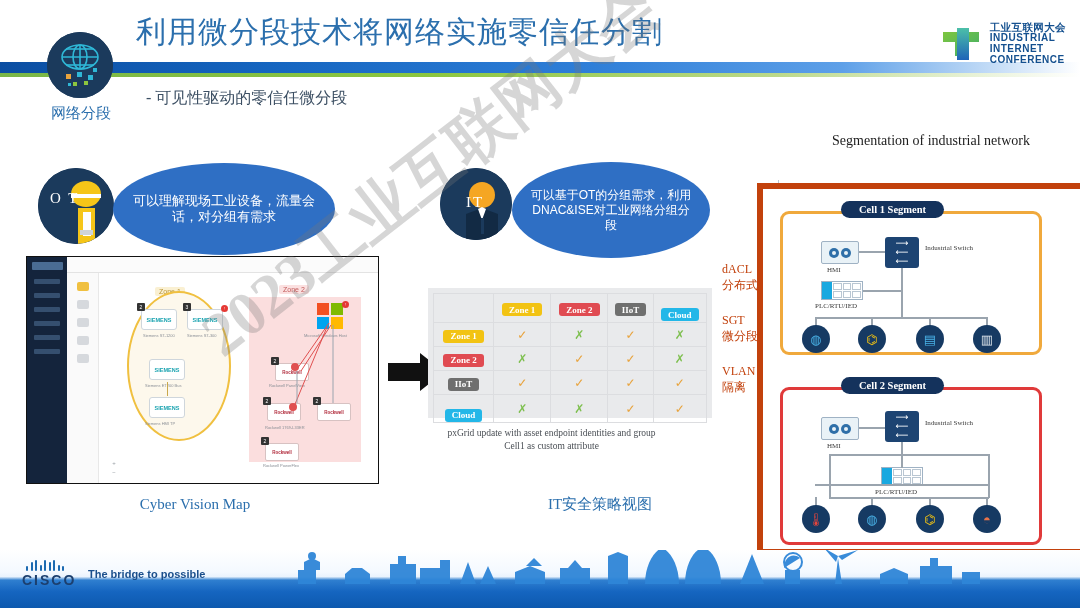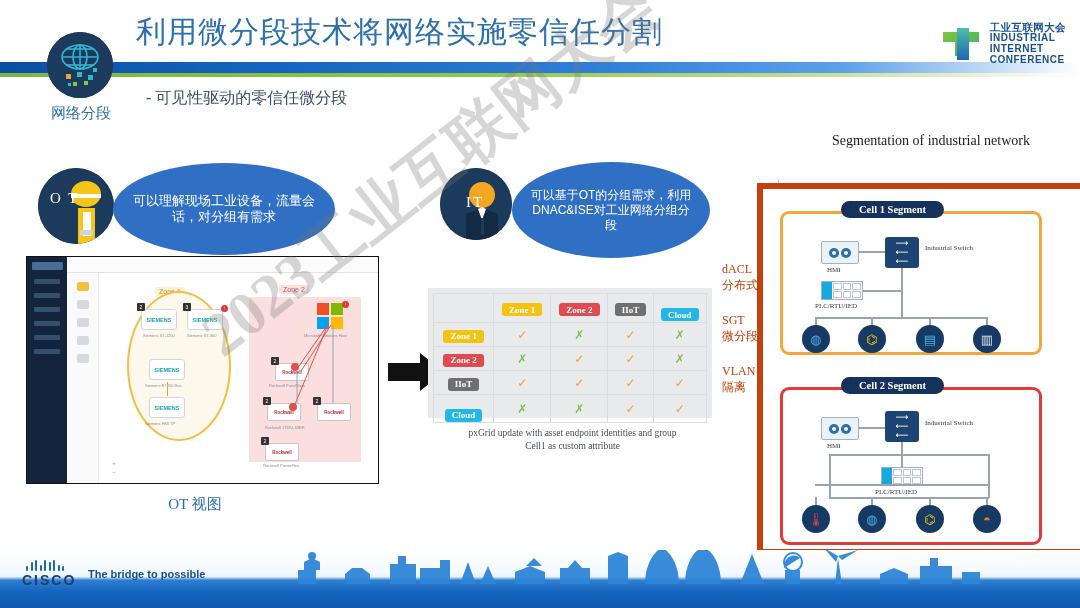--- a/index.html
+++ b/index.html
@@ -102,21 +102,21 @@
   #ise-table { width: 100%; height: 100%; border-collapse: collapse; }
   #ise-table td, #ise-table th { border: 1px solid #dcdde0; text-align: center; vertical-align: middle; height: 24px; }
   .tag { display: inline-block; padding: 1.5px 7px; border-radius: 3px; color: #fff; font-size: 9px; font-weight: bold; font-family: "Liberation Serif", serif; }
   .tag-zone1 { background: #f2c313; color: #fff; }
   .tag-zone2 { background: #e04b52; }
   .tag-iiot  { background: #6f6f6f; }
   .tag-cloud { background: #23b7e8; margin-top: 14px; }
   .mark-ok { color: #e8a33d; font-size: 12px; }
   .mark-no { color: #7dbf4e; font-size: 12px; }
   #ise-caption {
-    position: absolute; left: 465px; top: 427px; width: 215px; text-align: center;
+    position: absolute; left: 444px; top: 427px; width: 215px; text-align: center;
     font-family: "Liberation Serif", serif; font-size: 9.5px; color: #4a4f55; line-height: 1.35;
   }
 
   
   #enforce-labels { position: absolute; left: 722px; top: 262px; width: 80px; font-family: "Liberation Serif", serif; font-size: 12px; color: #c2410c; line-height: 1.3; }
   #enforce-labels .grp { margin-bottom: 20px; }
   #enforce-divider { position: absolute; left: 778px; top: 180px; width: 1px; height: 330px; background: #b9c6d4; }
 
   
   #seg-title {
@@ -316,21 +316,21 @@
         <path d="M30 54 L30 86"></path>
     </g>
     <circle cx="28" cy="50" r="4" fill="#e05050"></circle>
     <circle cx="26" cy="90" r="4" fill="#e05050"></circle>
   </svg>
 
   <div id="cv-zoomctl">+<br>−</div>
 </div>
 
 <div class="caption" style="left:90px; top:494px; width:210px;">
-  <div>OT 视图</div>
+  <div>Cyber Vision Map</div>
 </div>
 
 <svg id="big-arrow" viewBox="0 0 56 40">
   <polygon points="0,11 32,11 32,1 56,20 32,39 32,29 0,29" fill="#111111"></polygon>
 </svg>
 
 <div id="ise-matrix">
   <table id="ise-table">
     <thead>
       <tr>
@@ -369,20 +369,21 @@
           <td><span class="mark-no">✗</span></td>
           <td><span class="mark-ok">✓</span></td>
           <td><span class="mark-ok">✓</span></td>
         </tr>
       </tbody>
   </table>
 </div>
 <div id="ise-caption">pxGrid update with asset endpoint identities and group Cell1 as custom attribute</div>
 
 <div class="caption" style="left:500px; top:494px; width:200px;">
+  <div>IT安全策略视图</div>
 </div>
 
 <div id="enforce-divider"></div>
 <div id="enforce-labels">
   <div class="grp">
     <div>dACL</div>
     <div>分布式ACL</div>
   </div>
   <div class="grp">
     <div>SGT</div>

